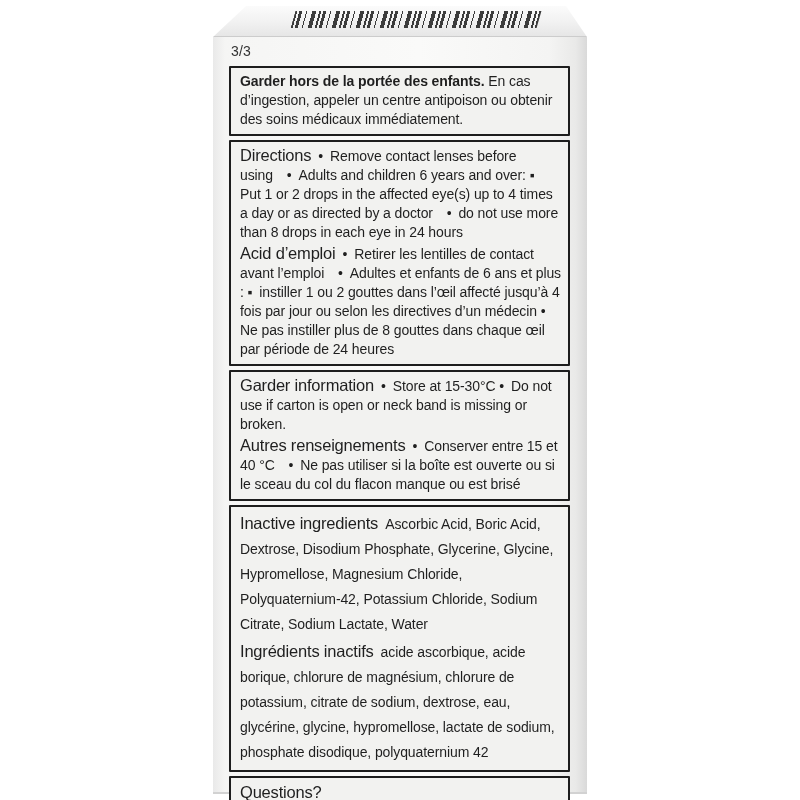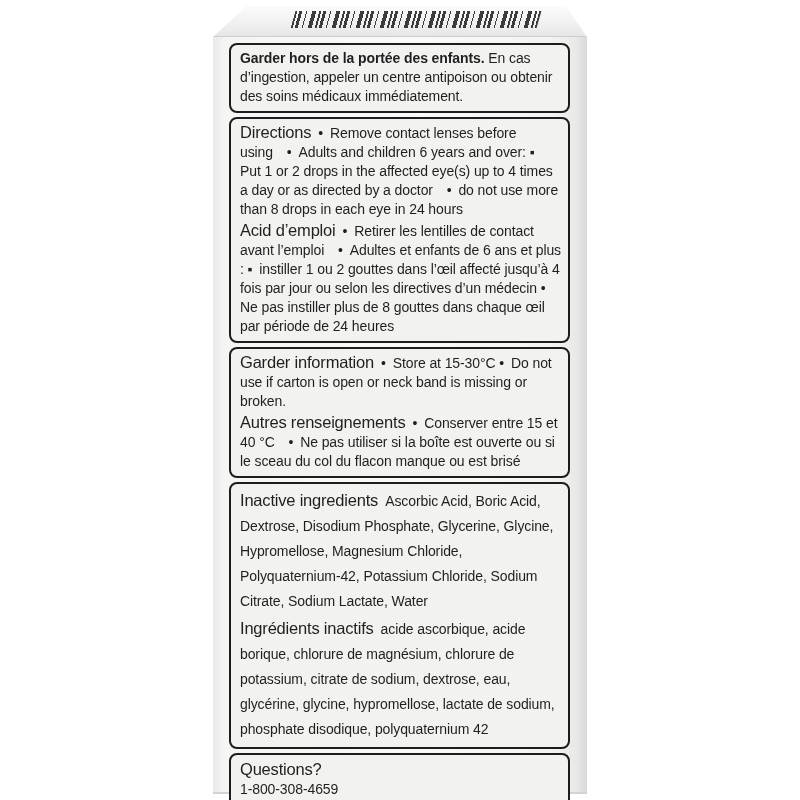--- a/index.html
+++ b/index.html
@@ -53,21 +53,21 @@
     color: #333333;
     margin: 0 0 7px 2px;
     letter-spacing: 0.2px;
   }
 
   .panel {
     box-sizing: border-box;
     width: 341px;
     border: 2.5px solid #1d1d1d;
     background: #f2f2f0;
-    border-radius: 8px;
+    border-radius: 1px;
     padding: 4px 7px 5px 9px;
     margin-bottom: 4px;
     color: #1f1f1f;
   }
 
   .t {
     margin: 0;
     font-size: 14px;
     line-height: 19px;
     letter-spacing: -0.1px;
@@ -94,20 +94,21 @@
 <body>
 
 <div class="carton">
 
   <div class="flap">
     <div class="barcode"></div>
   </div>
 
   <div class="face">
 
+    <div class="page-label">3/3</div>
 
     <section class="panel">
       <p class="t"><span class="lead">Garder hors de la portée des enfants.</span> <span>En cas d’ingestion, appeler un centre antipoison ou obtenir des soins médicaux immédiatement.</span></p>
     </section>
 
     <section class="panel">
       <p class="t"><span class="h">Directions</span><span>• Remove contact lenses before using  • Adults and children 6 years and over: ▪ Put 1 or 2 drops in the affected eye(s) up to 4 times a day or as directed by a doctor  • do not use more than 8 drops in each eye in 24 hours</span></p>
       <p class="t"><span class="h">Acid d’emploi</span><span>• Retirer les lentilles de contact avant l’emploi  • Adultes et enfants de 6 ans et plus : ▪ instiller 1 ou 2 gouttes dans l’œil affecté jusqu’à 4 fois par jour ou selon les directives d’un médecin • Ne pas instiller plus de 8 gouttes dans chaque œil par période de 24 heures</span></p>
     </section>
 

